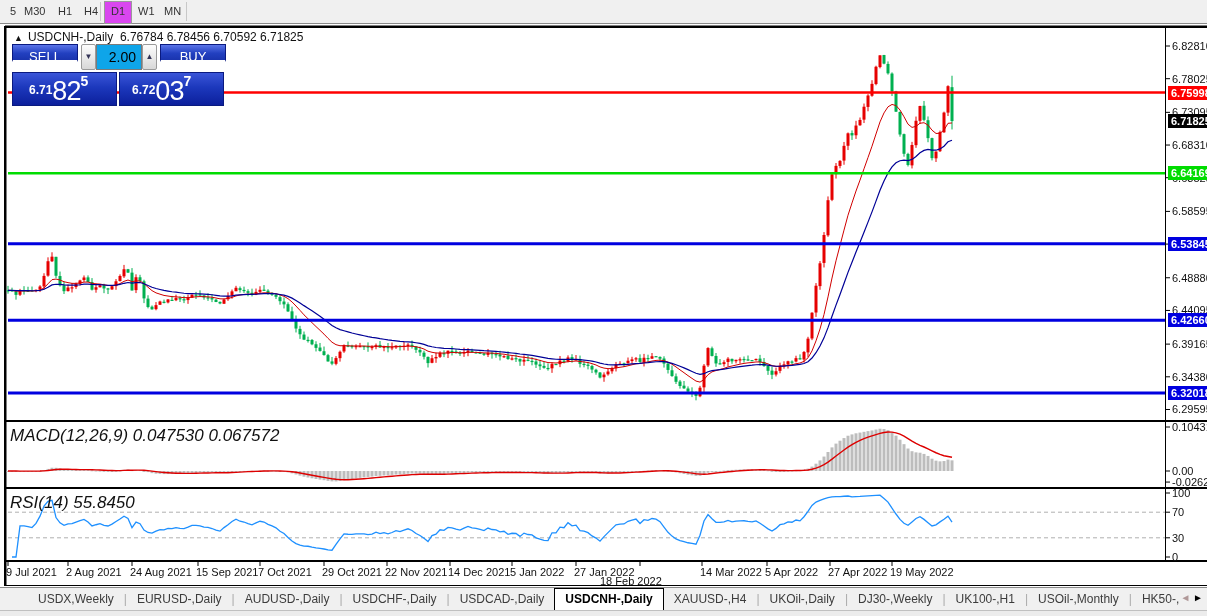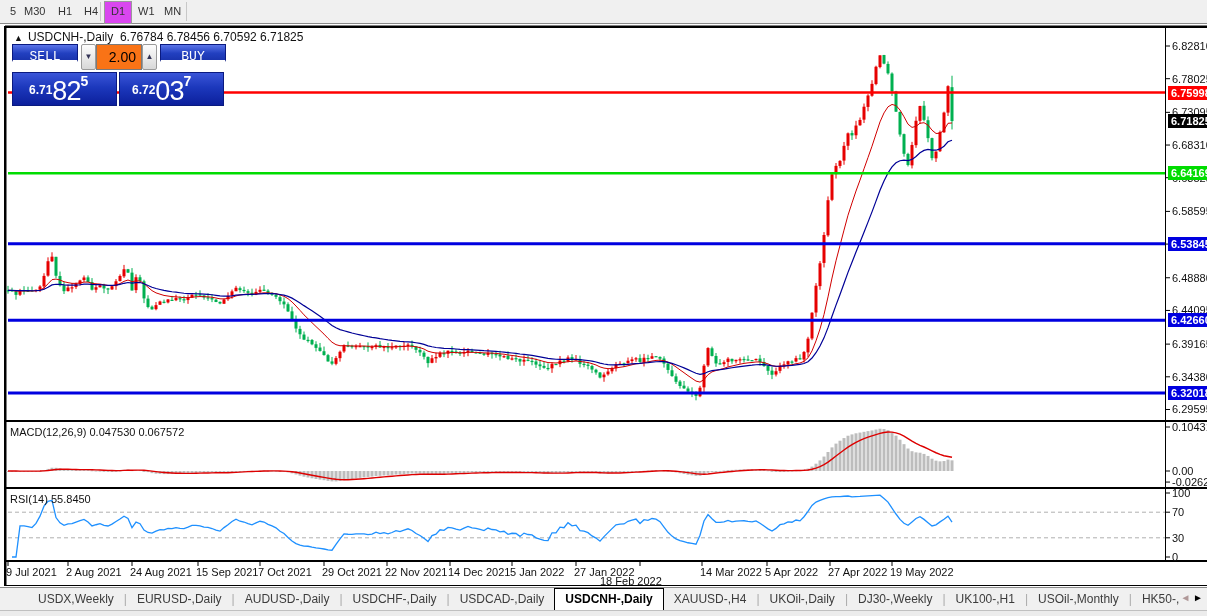--- a/index.html
+++ b/index.html
@@ -10,27 +10,27 @@
   .tf-btn.active{background:#d946ef;border:1px solid #9a9a9a;line-height:19px;}
   .tf-sep{position:absolute;top:2px;width:1px;height:19px;background:#c8c8c8;}
   
   #chartwin{position:absolute;left:4px;top:26px;width:1203px;height:560px;background:#fff;border-left:2px solid #000;border-top:2px solid #000;box-sizing:border-box;}
   #chartsvg{position:absolute;left:0;top:0;}
   .axis-label{position:absolute;font-size:11px;color:#111;white-space:nowrap;}
   .badge{position:absolute;left:1168px;height:14px;line-height:14px;font-size:11px;font-weight:bold;color:#fff;padding:0 3px;white-space:nowrap;}
   .date-label{position:absolute;top:566px;font-size:11px;color:#111;white-space:nowrap;}
   #chart-header{position:absolute;left:14px;top:30px;font-size:12px;color:#111;white-space:nowrap;}
   #chart-header .tri{font-size:9px;margin-right:5px;}
-  .ind-label{position:absolute;left:10px;font-size:11px;color:#111;white-space:nowrap;}
+  .ind-label{position:absolute;left:10px;font-size:17px;color:#111;white-space:nowrap;font-style:italic;}
   
   #tradepanel{position:absolute;left:12px;top:44px;width:214px;height:62px;}
-  .tp-btn{position:absolute;top:0;width:66px;height:18px;background:linear-gradient(#5a74e8,#2240c0 55%,#1a34ae);border:1px solid #0a1a80;border-bottom:2px solid #fff;box-sizing:border-box;color:#fff;font-size:13px;text-align:center;line-height:24px;font-family:Liberation Mono, monospace;}
+  .tp-btn{position:absolute;top:0;width:66px;height:18px;background:linear-gradient(#5a74e8,#2240c0 55%,#1a34ae);border:1px solid #0a1a80;border-bottom:2px solid #fff;box-sizing:border-box;color:#fff;font-size:13px;text-align:center;line-height:24px;}
   #vol-box{position:absolute;left:69px;top:0;width:76px;height:27px;}
   #vol-down,#vol-up{position:absolute;top:0;width:15px;height:26px;background:linear-gradient(#fdfdfd,#d8d8d8);border:1px solid #9a9a9a;border-radius:2px;box-sizing:border-box;font-size:8px;color:#335;text-align:center;line-height:24px;}
-  #vol-field{position:absolute;left:15px;top:0;width:46px;height:26px;background:#f97316;border:1px solid #7a7a7a;box-sizing:border-box;font-size:14px;color:#000;text-align:right;padding-right:5px;line-height:24px;}
+  #vol-field{position:absolute;left:15px;top:0;width:46px;height:26px;background:#0ea5e9;border:1px solid #7a7a7a;box-sizing:border-box;font-size:14px;color:#000;text-align:right;padding-right:5px;line-height:24px;}
   .tp-price{position:absolute;top:28px;width:105px;height:34px;background:linear-gradient(#3a55d8,#1c38bc 45%,#0c1f9c);border:1px solid #0a1a80;box-sizing:border-box;color:#fff;white-space:nowrap;overflow:hidden;}
   .tp-price .small{font-size:12px;font-weight:bold;vertical-align:6px;}
   .tp-price .big{font-size:27px;letter-spacing:-1px;}
   .tp-price .sup{font-size:14px;font-weight:bold;vertical-align:14px;}
   
   #tabbar{position:absolute;left:0;top:587px;width:1207px;height:23px;background:#f0f0f0;border-top:1px solid #8a8a8a;box-sizing:border-box;}
   .tab{position:relative;display:inline-block;height:22px;line-height:22px;padding:0 10px;font-size:12px;color:#3c3c3c;}
   .tab.active{background:#fff;border:1px solid #000;border-bottom:none;color:#000;font-weight:bold;height:21px;line-height:20px;}
   .tab-sep{display:inline-block;color:#aaa;font-size:12px;vertical-align:top;line-height:22px;}
   #tab-scroll{position:absolute;right:4px;top:4px;font-size:10px;color:#000;}

